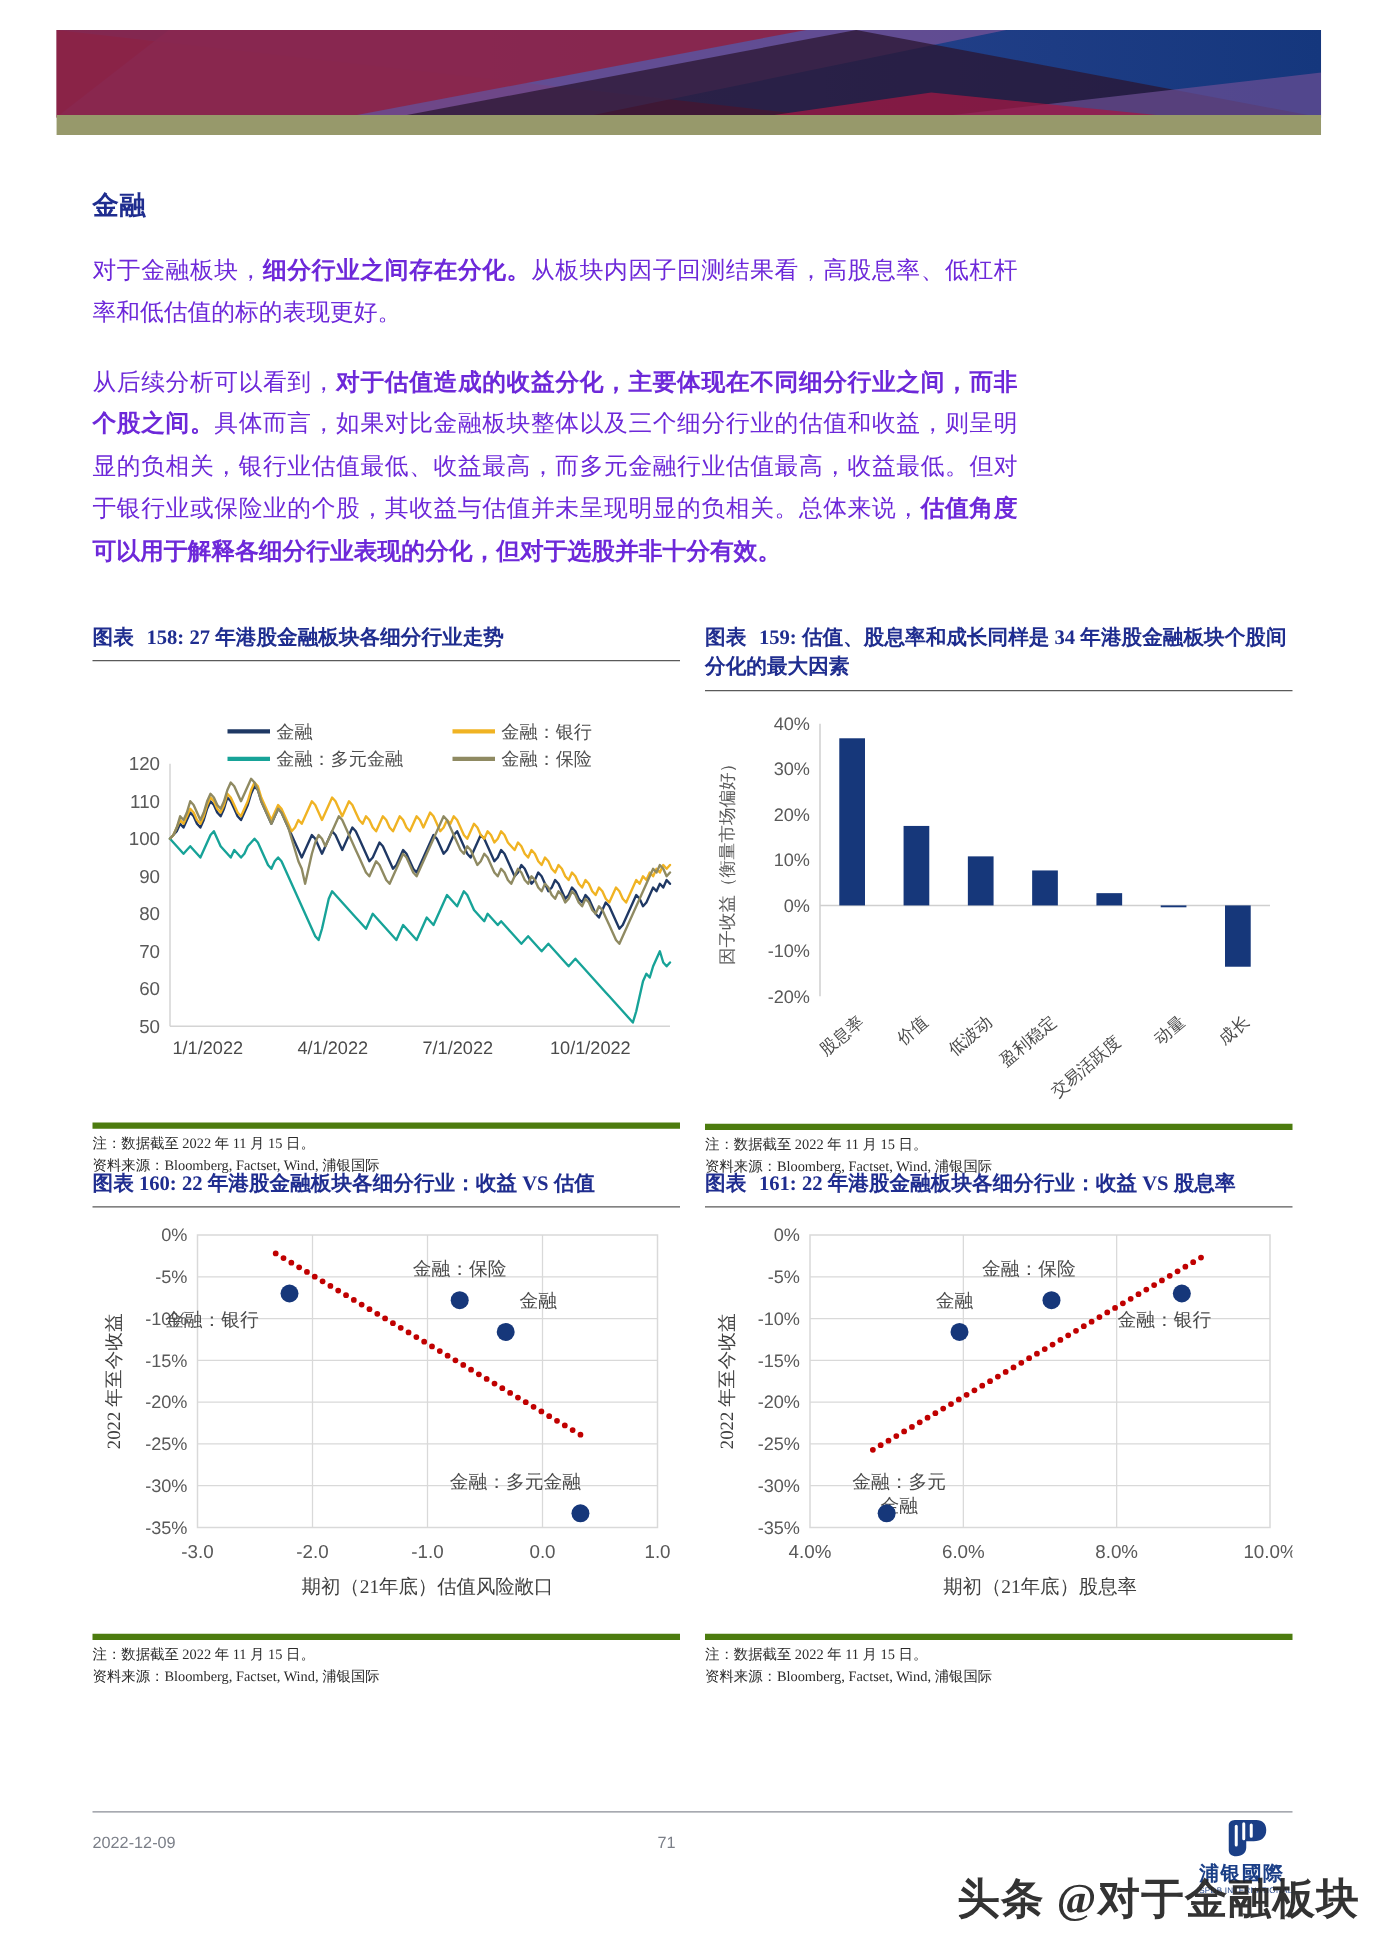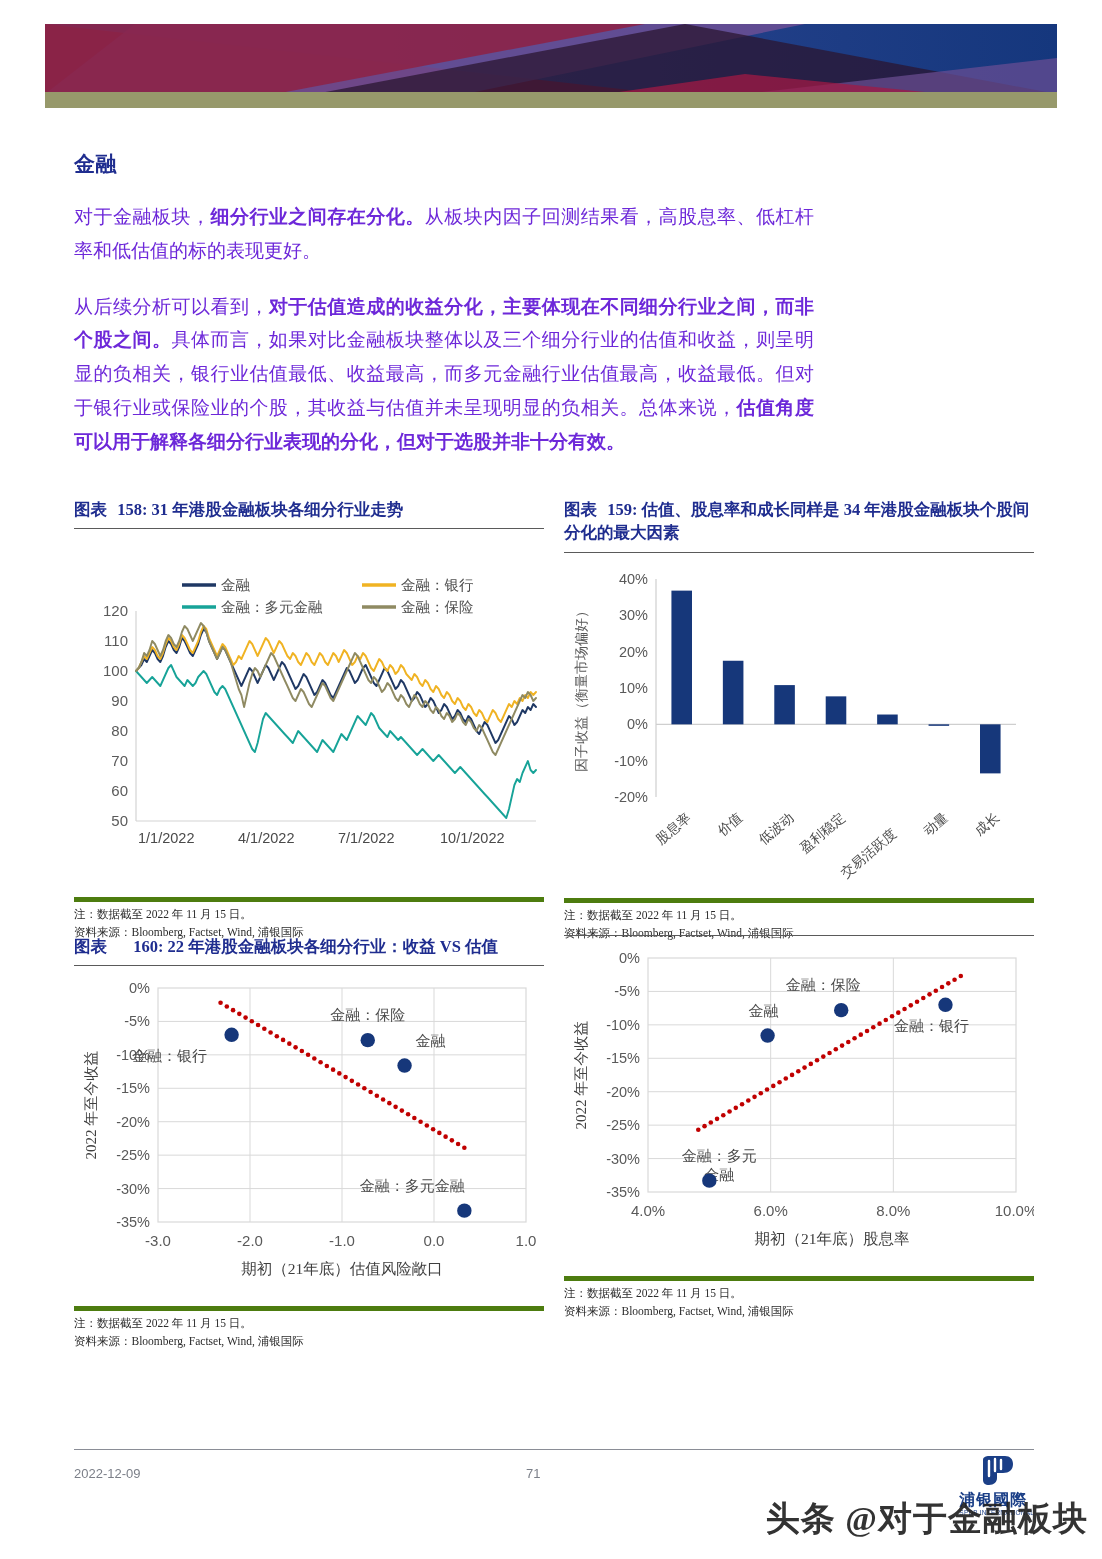--- a/index.html
+++ b/index.html
@@ -93,21 +93,21 @@
 <div class="content">
   <div class="section-title">金融</div>
   <p class="para" id="para0"><span>对于金融板块，</span><b>细分行业之间存在分化。</b><span>从板块内因子回测结果看，高股息率、低杠杆率和低估值的标的表现更好。</span></p>
   <p class="para" id="para1"><span>从后续分析可以看到，</span><b>对于估值造成的收益分化，主要体现在不同细分行业之间，而非个股之间。</b><span>具体而言，如果对比金融板块整体以及三个细分行业的估值和收益，则呈明显的负相关，银行业估值最低、收益最高，而多元金融行业估值最高，收益最低。但对于银行业或保险业的个股，其收益与估值并未呈现明显的负相关。总体来说，</span><b>估值角度可以用于解释各细分行业表现的分化，但对于选股并非十分有效。</b></p>
 </div>
 
 <div class="exhibit" style="left:74px; top:498px;">
   <div class="ex-title">
     <span>图表</span>
     <span style="margin-left:6px">158:</span>
-    <span>31 年港股金融板块各细分行业走势</span>
+    <span>27 年港股金融板块各细分行业走势</span>
   </div>
   <div class="ex-rule"></div>
   <div class="ex-figure">
     <svg id="svg158" width="470" height="358" viewBox="0 0 470 358">
         <line x1="62" y1="78" x2="62" y2="288" stroke="#d4d4d4" stroke-width="1.2"></line>
         <line x1="62" y1="288" x2="462" y2="288" stroke="#d4d4d4" stroke-width="1.2"></line>
         <text x="54" y="293" font-family="&quot;Liberation Sans&quot;, sans-serif" text-anchor="end" font-size="15" fill="#5a5a5a">50</text>
         <text x="54" y="263" font-family="&quot;Liberation Sans&quot;, sans-serif" text-anchor="end" font-size="15" fill="#5a5a5a">60</text>
         <text x="54" y="233" font-family="&quot;Liberation Sans&quot;, sans-serif" text-anchor="end" font-size="15" fill="#5a5a5a">70</text>
         <text x="54" y="203" font-family="&quot;Liberation Sans&quot;, sans-serif" text-anchor="end" font-size="15" fill="#5a5a5a">80</text>
@@ -176,21 +176,21 @@
   </div>
   <div class="ex-note">
     <div>注：数据截至 2022 年 11 月 15 日。</div>
     <div>资料来源：Bloomberg, Factset, Wind, 浦银国际</div>
   </div>
 </div>
 
 <div class="exhibit" style="left:74px; top:935px;">
   <div class="ex-title">
     <span>图表</span>
-    <span style="margin-left:22px">160:</span>
+    <span style="margin-left:0">160:</span>
     <span>22 年港股金融板块各细分行业：收益 VS 估值</span>
   </div>
   <div class="ex-rule"></div>
   <div class="ex-figure">
     <svg id="svg160" width="470" height="330" viewBox="0 0 470 330">
         <rect x="84" y="18" width="368" height="234" fill="none" stroke="#d9d9d9" stroke-width="1.2"></rect>
         <text x="76" y="23" font-family="&quot;Liberation Sans&quot;, sans-serif" text-anchor="end" font-size="14.5" fill="#595959">0%</text>
         <line x1="84" y1="51.42857142857142" x2="452" y2="51.42857142857142" stroke="#d9d9d9" stroke-width="1"></line>
         <text x="76" y="56.42857142857142" font-family="&quot;Liberation Sans&quot;, sans-serif" text-anchor="end" font-size="14.5" fill="#595959">-5%</text>
         <line x1="84" y1="84.85714285714285" x2="452" y2="84.85714285714285" stroke="#d9d9d9" stroke-width="1"></line>
@@ -264,20 +264,25 @@
         <text x="0" y="0" font-family="&quot;Liberation Serif&quot;, &quot;DejaVu Serif&quot;, serif" font-size="15" fill="#3f3f3f" text-anchor="middle" transform="translate(22,135) rotate(-90)">2022 年至今收益</text>
       </svg>
   </div>
   <div class="ex-note">
     <div>注：数据截至 2022 年 11 月 15 日。</div>
     <div>资料来源：Bloomberg, Factset, Wind, 浦银国际</div>
   </div>
 </div>
 
 <div class="exhibit" style="left:564px; top:935px;">
+  <div class="ex-title">
+    <span>图表</span>
+    <span style="margin-left:6px">161:</span>
+    <span>22 年港股金融板块各细分行业：收益 VS 股息率</span>
+  </div>
   <div class="ex-rule"></div>
   <div class="ex-figure">
     <svg id="svg161" width="470" height="330" viewBox="0 0 470 330">
         <rect x="84" y="18" width="368" height="234" fill="none" stroke="#d9d9d9" stroke-width="1.2"></rect>
         <text x="76" y="23" font-family="&quot;Liberation Sans&quot;, sans-serif" text-anchor="end" font-size="14.5" fill="#595959">0%</text>
         <line x1="84" y1="51.42857142857142" x2="452" y2="51.42857142857142" stroke="#d9d9d9" stroke-width="1"></line>
         <text x="76" y="56.42857142857142" font-family="&quot;Liberation Sans&quot;, sans-serif" text-anchor="end" font-size="14.5" fill="#595959">-5%</text>
         <line x1="84" y1="84.85714285714285" x2="452" y2="84.85714285714285" stroke="#d9d9d9" stroke-width="1"></line>
         <text x="76" y="89.85714285714285" font-family="&quot;Liberation Sans&quot;, sans-serif" text-anchor="end" font-size="14.5" fill="#595959">-10%</text>
         <line x1="84" y1="118.28571428571428" x2="452" y2="118.28571428571428" stroke="#d9d9d9" stroke-width="1"></line>

